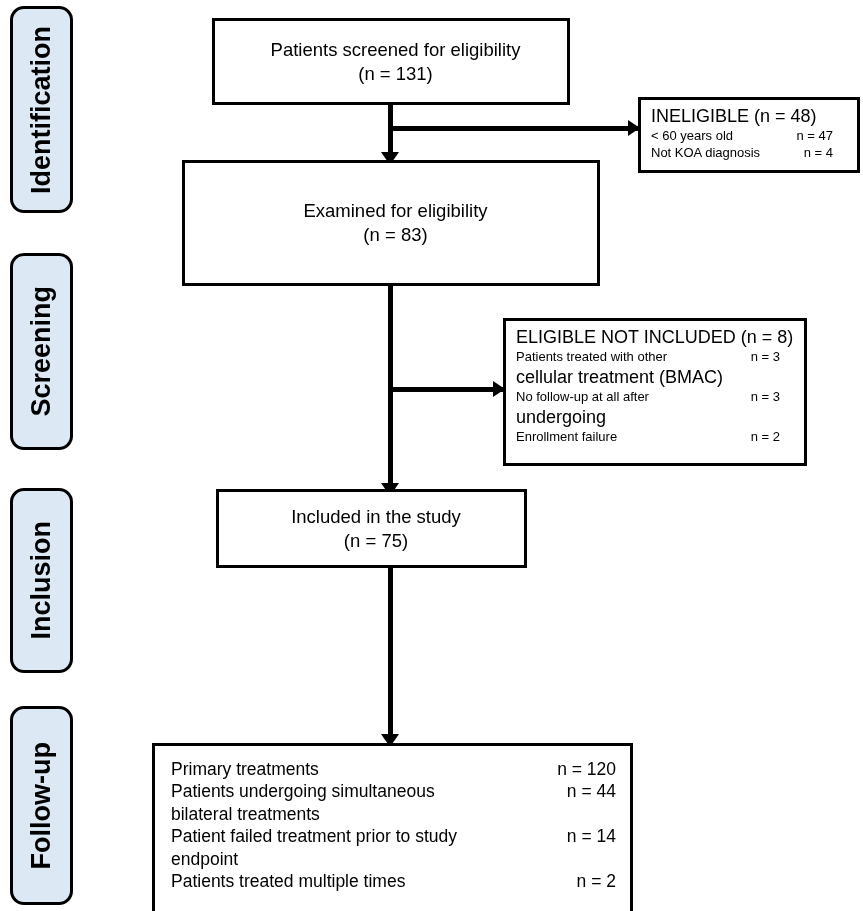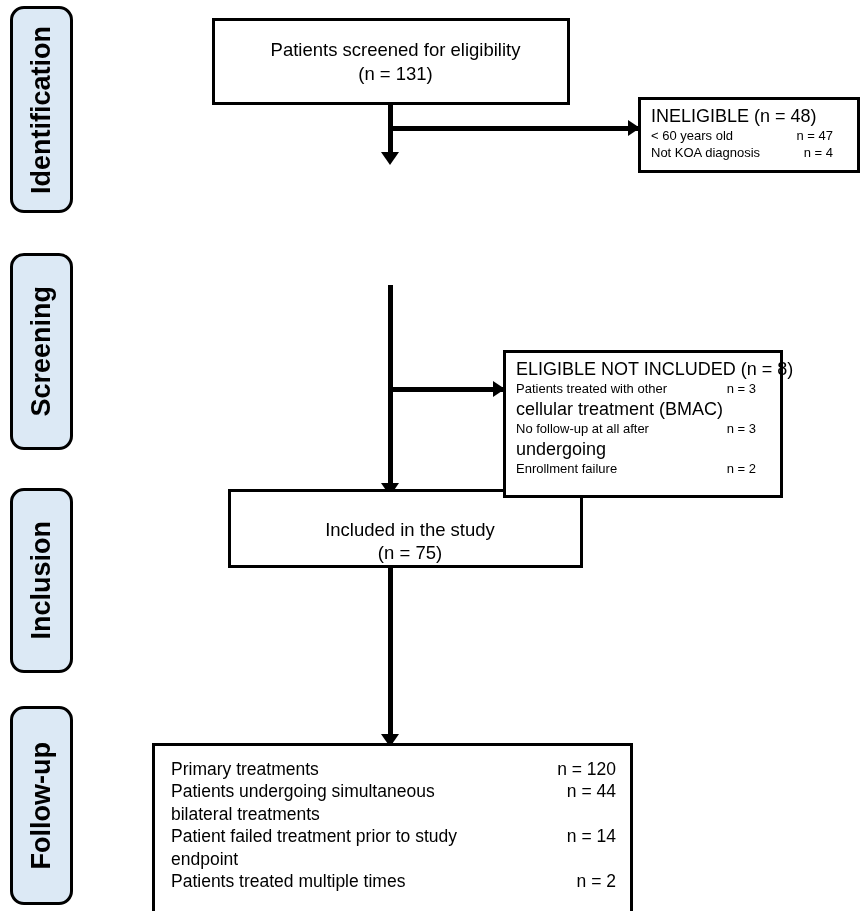--- a/index.html
+++ b/index.html
@@ -164,39 +164,43 @@
   <div class="arrow-right" style="left:493px; top:381px;"></div>
 
   <div class="vline" style="left:388px; top:567px; height:178px;"></div>
   <div class="arrow-down" style="left:381px; top:734px;"></div>
 
   <div class="flow-box centered" style="left:212px; top:18px; width:358px; height:87px;">
     <div class="line">Patients screened for eligibility</div>
     <div class="line">(n = 131)</div>
   </div>
 
-
-  <div class="flow-box centered" style="left:228px; top:489px; width:355px; height:79px;justify-content:flex-end;">
+  <div class="flow-box centered" style="left:182px; top:160px; width:418px; height:126px;">
+    <div class="line">Examined for eligibility</div>
+    <div class="line">(n = 83)</div>
+  </div>
+
+  <div class="flow-box centered" style="left:216px; top:489px; width:311px; height:79px;">
     <div class="line">Included in the study</div>
     <div class="line">(n = 75)</div>
   </div>
 
   <div class="flow-box detail-box" style="left:638px; top:97px; width:222px; height:76px;">
     <div class="detail-title">INELIGIBLE (n = 48)</div>
     <div class="detail-row">
       <span class="txt">&lt; 60 years old</span>
       <span class="num">n = 47</span>
     </div>
     <div class="detail-row">
       <span class="txt">Not KOA diagnosis</span>
       <span class="num">n = 4</span>
     </div>
   </div>
 
-  <div class="flow-box detail-box" style="left:503px; top:318px; width:280px; height:148px;margin-top:32px;">
+  <div class="flow-box detail-box" style="left:503px; top:318px; width:304px; height:148px;">
     <div class="detail-title">ELIGIBLE NOT INCLUDED (n = 8)</div>
 
     <div class="detail-row">
       <span class="txt">Patients treated with other</span>
       <span class="num">n = 3</span>
     </div>
     <div class="detail-cont">cellular treatment (BMAC)</div>
 
     <div class="detail-row">
       <span class="txt">No follow-up at all after</span>

